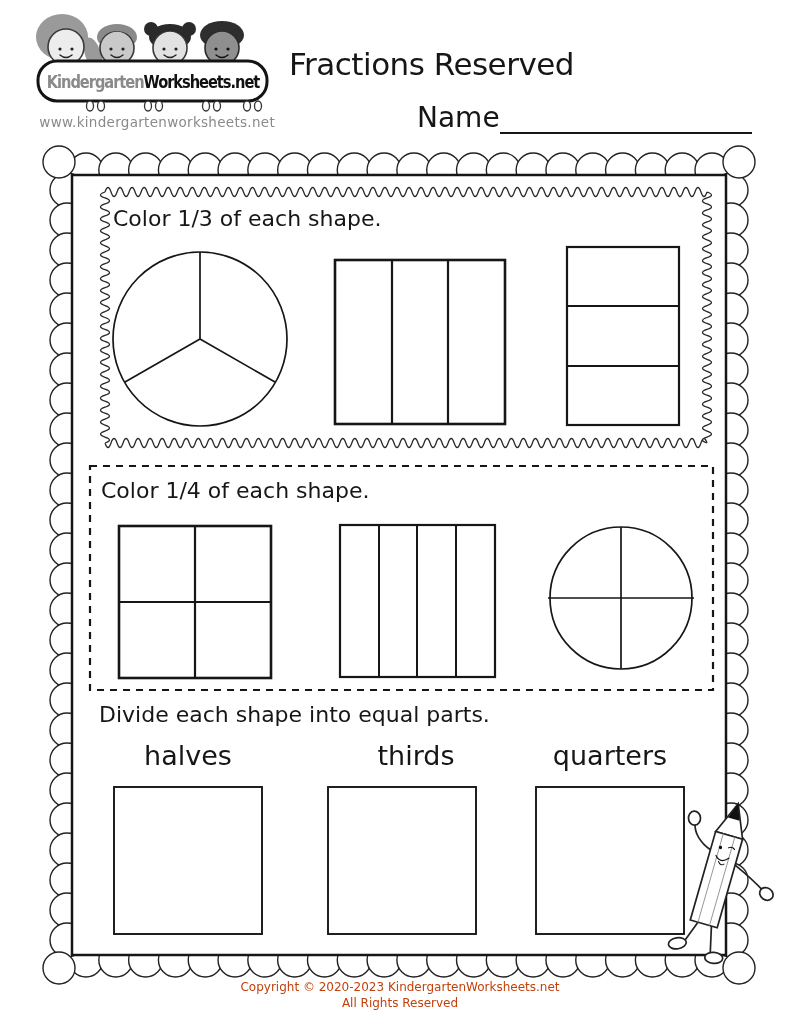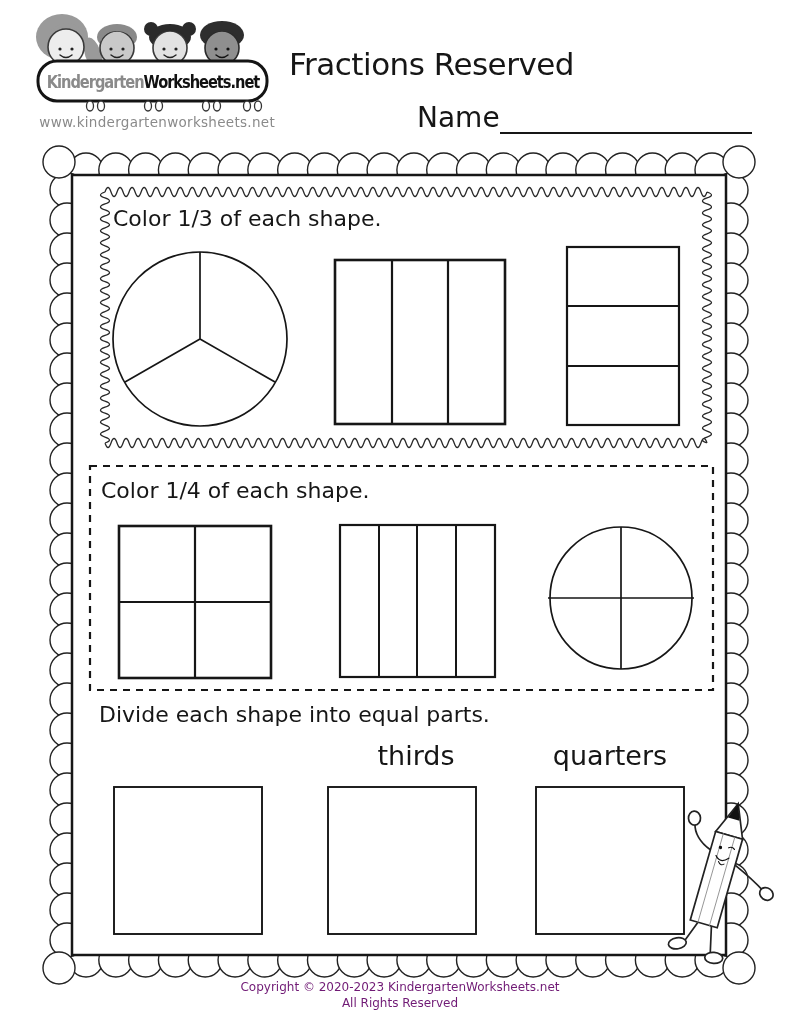--- a/index.html
+++ b/index.html
@@ -18,21 +18,21 @@
   .shape-label{font-size:27px;text-align:center;width:148px;}
   .lbl-halves{left:114px;top:740px;}
   .lbl-thirds{left:342px;top:740px;}
   .lbl-quarters{left:536px;top:740px;}
   .logo-text{left:41px;top:65px;width:224px;height:34px;display:flex;align-items:center;justify-content:center;
              font-weight:bold;font-size:17px;letter-spacing:-1.2px;white-space:nowrap;
              transform:scaleX(.86);transform-origin:center;}
   .logo-gray{color:#8a8a8a;}
   .logo-black{color:#111;}
   .website{left:30px;top:114px;width:245px;text-align:right;font-size:13.5px;color:#8a8a8a;letter-spacing:.3px;}
-  .copyright{left:0;width:800px;text-align:center;font-size:12px;color:#701a75;}
+  .copyright{left:0;width:800px;text-align:center;font-size:12px;color:#c2410c;}
   .copy-1{top:980px;}
   .copy-2{top:996px;}
 </style>
 </head>
 <body>
 
 <div class="page">
 
   <svg id="art" width="800" height="1035" viewBox="0 0 800 1035">
 
@@ -254,18 +254,19 @@
 
   <div class="abs name-row">
     <span class="name-label">Name</span>
     <div class="name-line"></div>
   </div>
 
   <div class="abs instruction instr-1">Color 1/3 of each shape.</div>
   <div class="abs instruction instr-2">Color 1/4 of each shape.</div>
   <div class="abs instruction instr-3">Divide each shape into equal parts.</div>
 
+  <div class="abs shape-label lbl-halves">halves</div>
   <div class="abs shape-label lbl-thirds">thirds</div>
   <div class="abs shape-label lbl-quarters">quarters</div>
 
   <div class="abs copyright copy-1">Copyright © 2020-2023 KindergartenWorksheets.net</div>
   <div class="abs copyright copy-2">All Rights Reserved</div>
 </div>
 
 </body></html>

